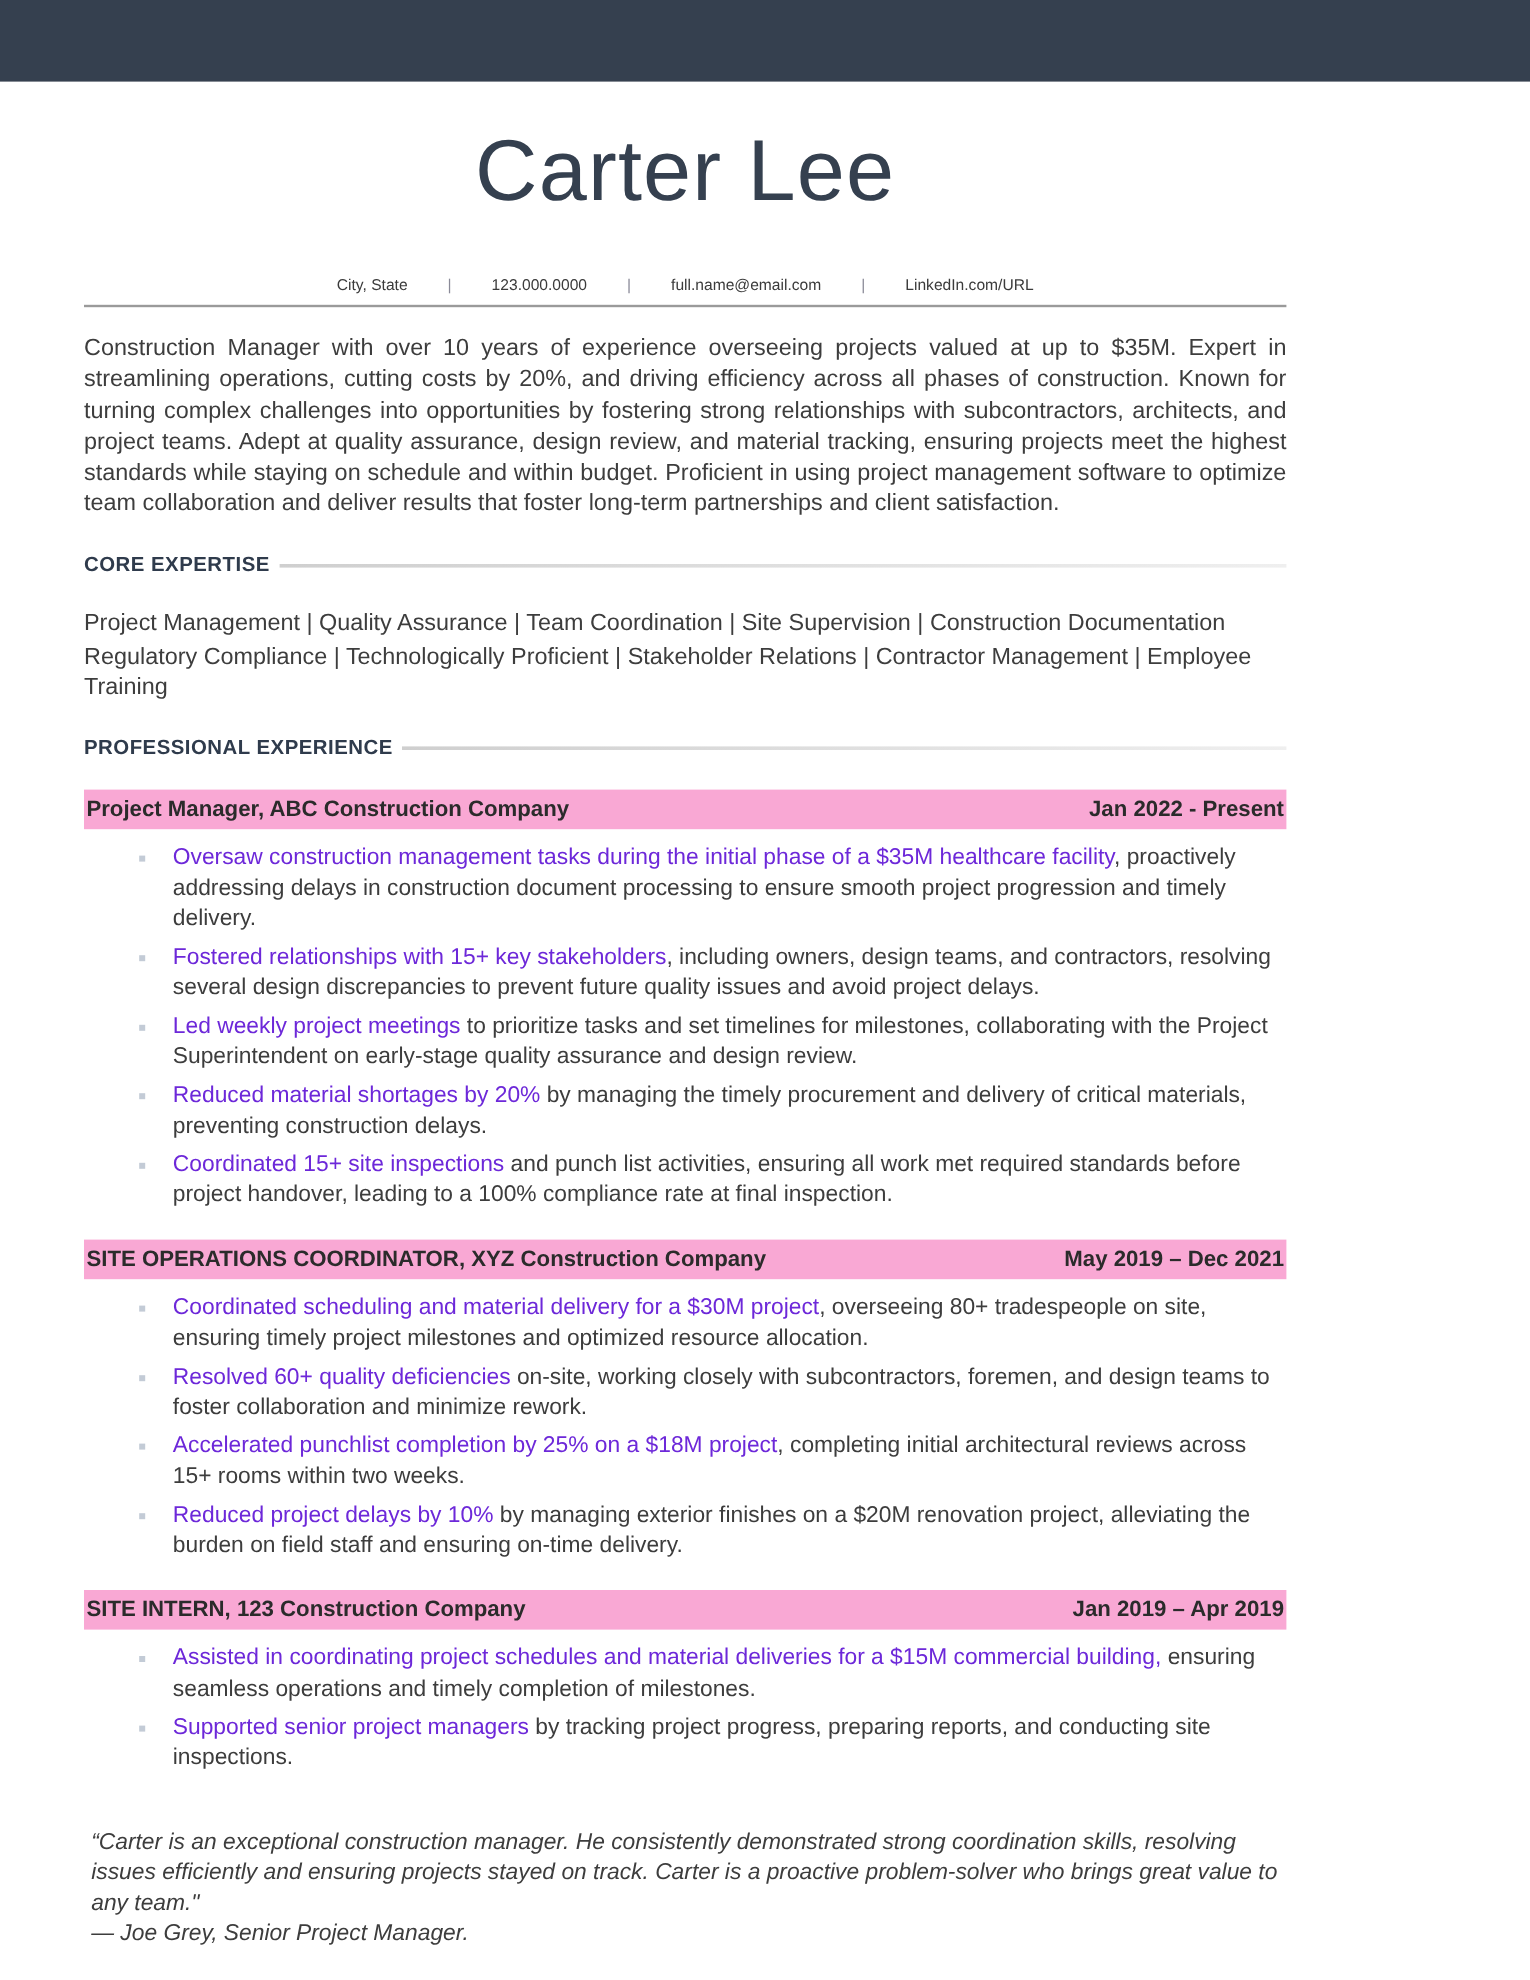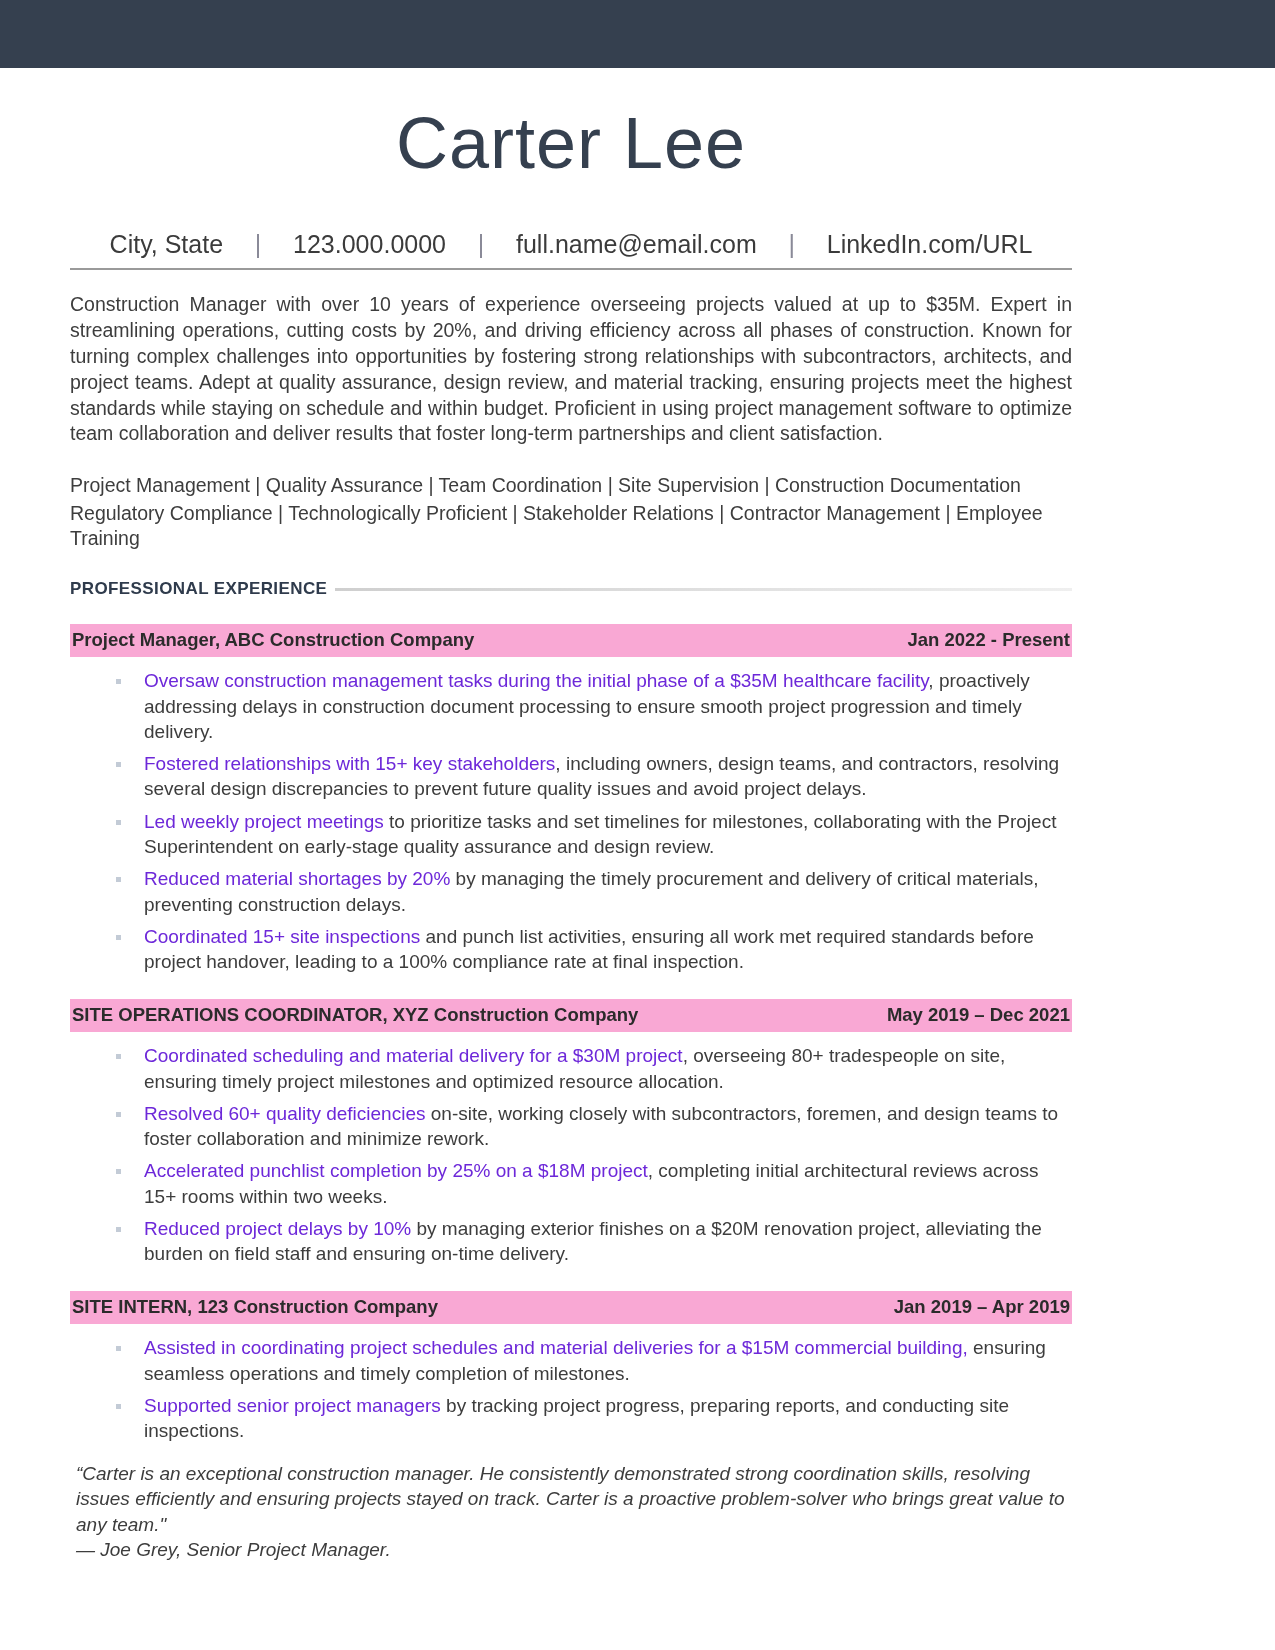--- a/index.html
+++ b/index.html
@@ -44,21 +44,21 @@
 
   
   .contact-row {
     display: flex;
     justify-content: center;
     align-items: baseline;
     gap: 0;
     margin-top: 22px;
     padding-bottom: 9px;
     border-bottom: 2px solid #9a9a9a;
-    font-size: 25px;
+    font-size: 13px;
     color: #3b3b3b;
   }
   .contact-item { white-space: nowrap; }
   .contact-sep {
     color: #8a8a98;
     padding: 0 0px;
     display: inline-block;
     width: 70px;
     text-align: center;
   }
@@ -152,21 +152,21 @@
     left: 4px;
     top: 11px;
     width: 5px;
     height: 5px;
     background: #c3cbd6;
   }
   ul.bullets li b { color: #6d28d9; font-weight: normal; }
 
   
   .testimonial {
-    margin-top: 17px;
+    margin-top: 45px;
     font-size: 19px;
     font-style: italic;
     line-height: 1.35;
     color: #3d3d3d;
     padding-left: 6px;
   }
   .testimonial .attrib { display: block; }
 </style>
 </head>
 <body>
@@ -183,20 +183,24 @@
     <span class="contact-item">123.000.0000</span>
     <span class="contact-sep">|</span>
     <span class="contact-item">full.name@email.com</span>
     <span class="contact-sep">|</span>
     <span class="contact-item">LinkedIn.com/URL</span>
   </div>
 
 
   <p class="summary">Construction Manager with over 10 years of experience overseeing projects valued at up to $35M. Expert in streamlining operations, cutting costs by 20%, and driving efficiency across all phases of construction. Known for turning complex challenges into opportunities by fostering strong relationships with subcontractors, architects, and project teams. Adept at quality assurance, design review, and material tracking, ensuring projects meet the highest standards while staying on schedule and within budget. Proficient in using project management software to optimize team collaboration and deliver results that foster long-term partnerships and client satisfaction.</p>
 
+  <div class="section-head">
+    <span class="label">CORE EXPERTISE</span>
+    <span class="rule"></span>
+  </div>
 
   <div class="expertise">
     <div>Project Management | Quality Assurance | Team Coordination | Site Supervision | Construction Documentation</div>
     <div>Regulatory Compliance | Technologically Proficient | Stakeholder Relations | Contractor Management | Employee Training</div>
   </div>
 
   <div class="section-head">
     <span class="label">PROFESSIONAL EXPERIENCE</span>
     <span class="rule"></span>
   </div>

